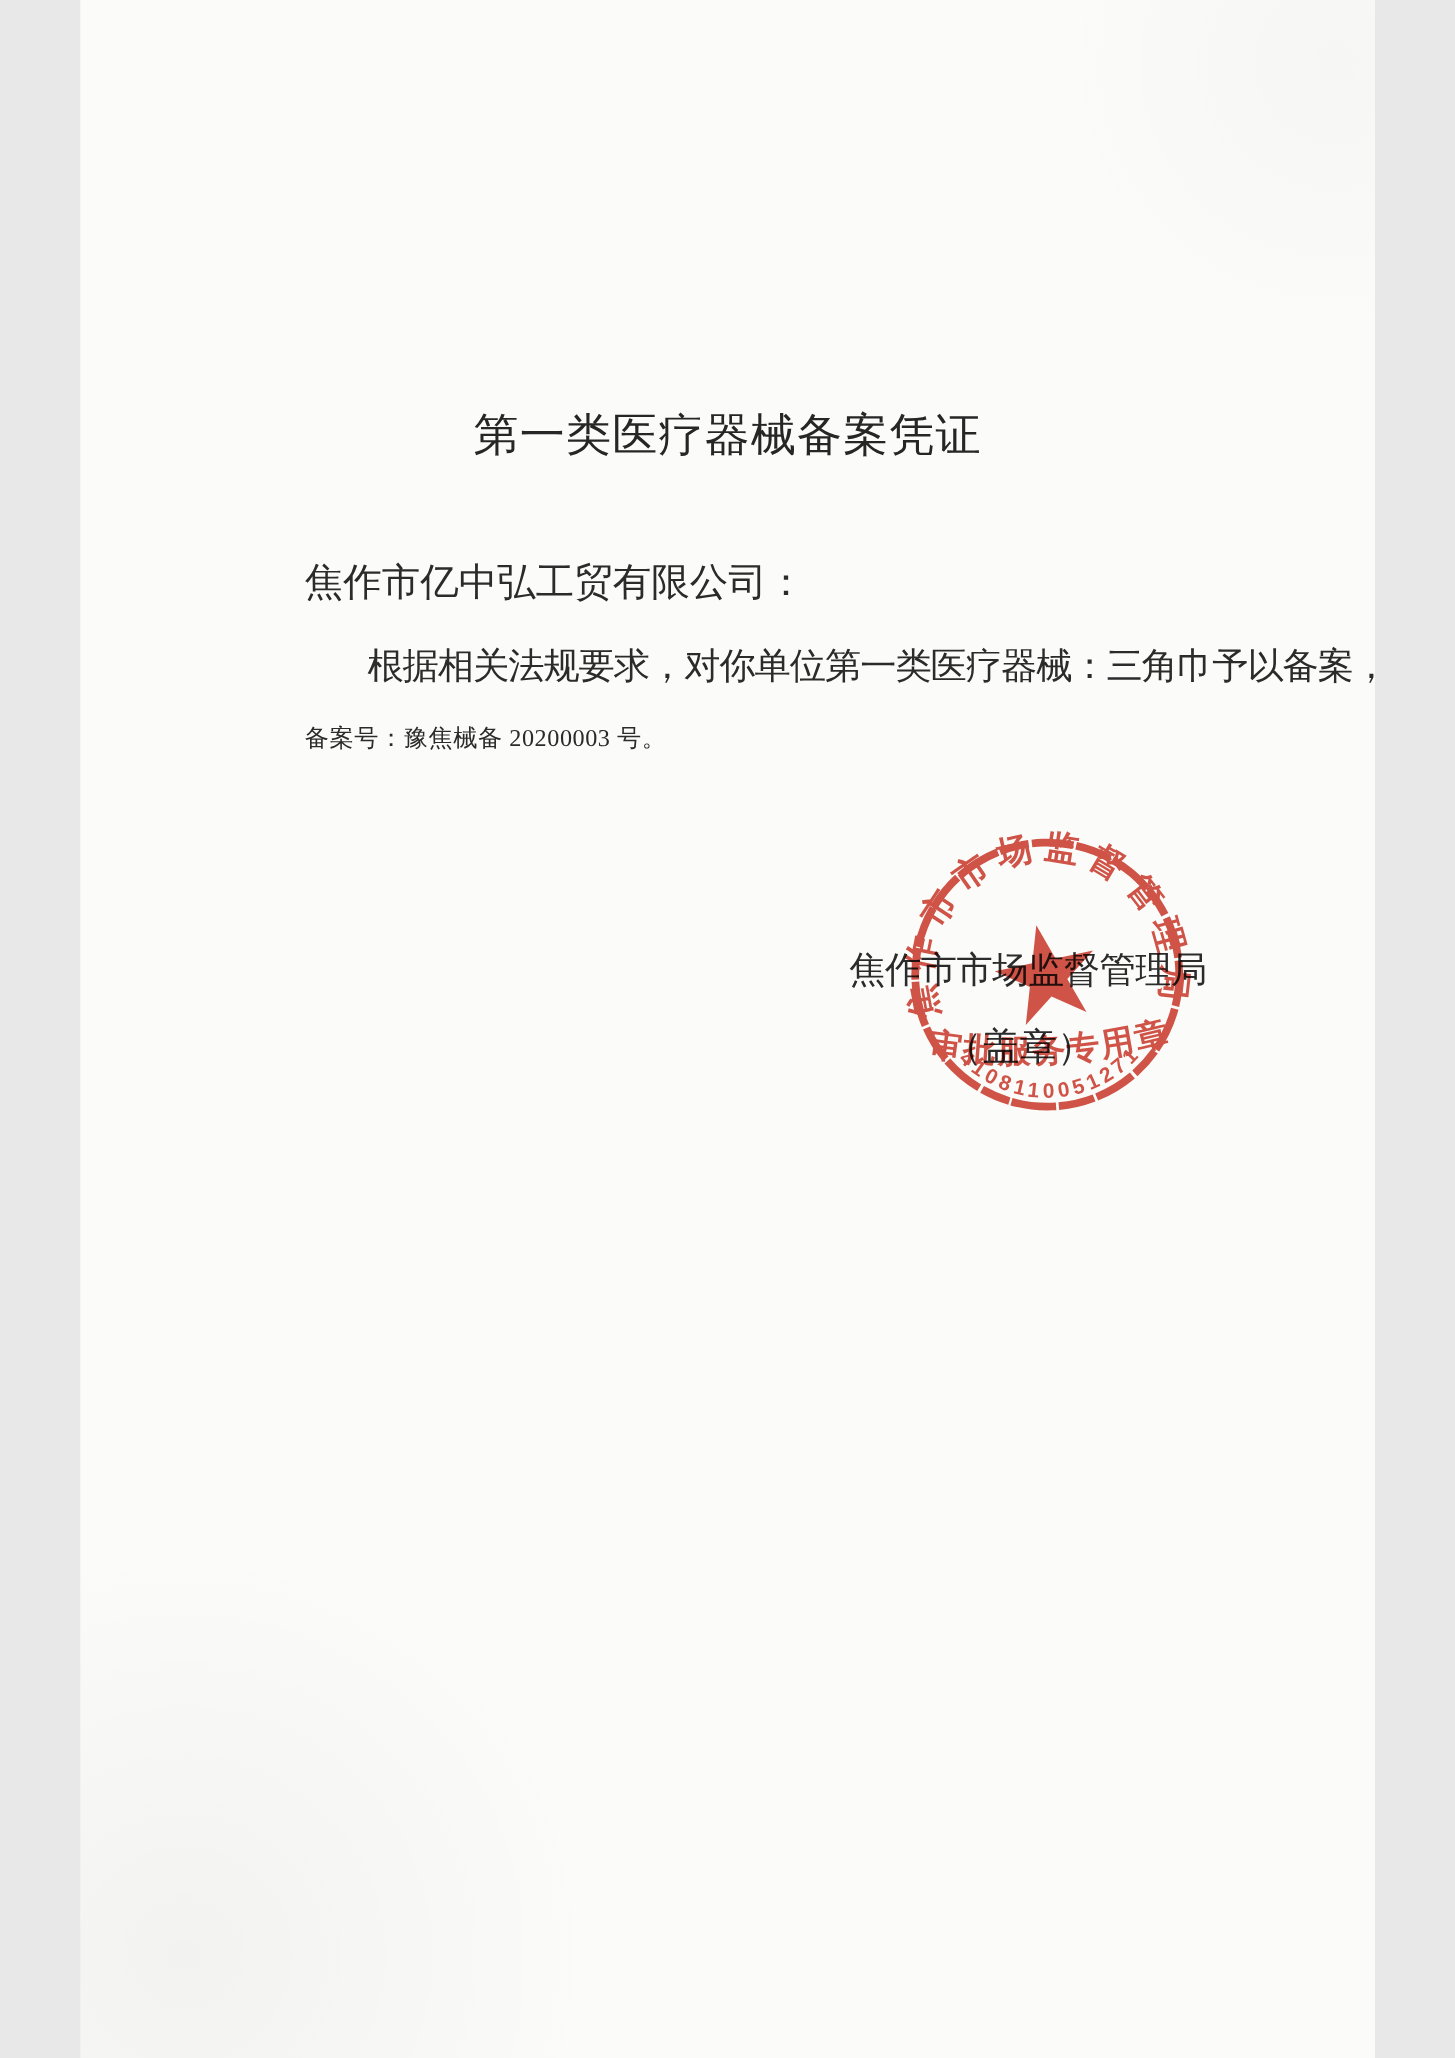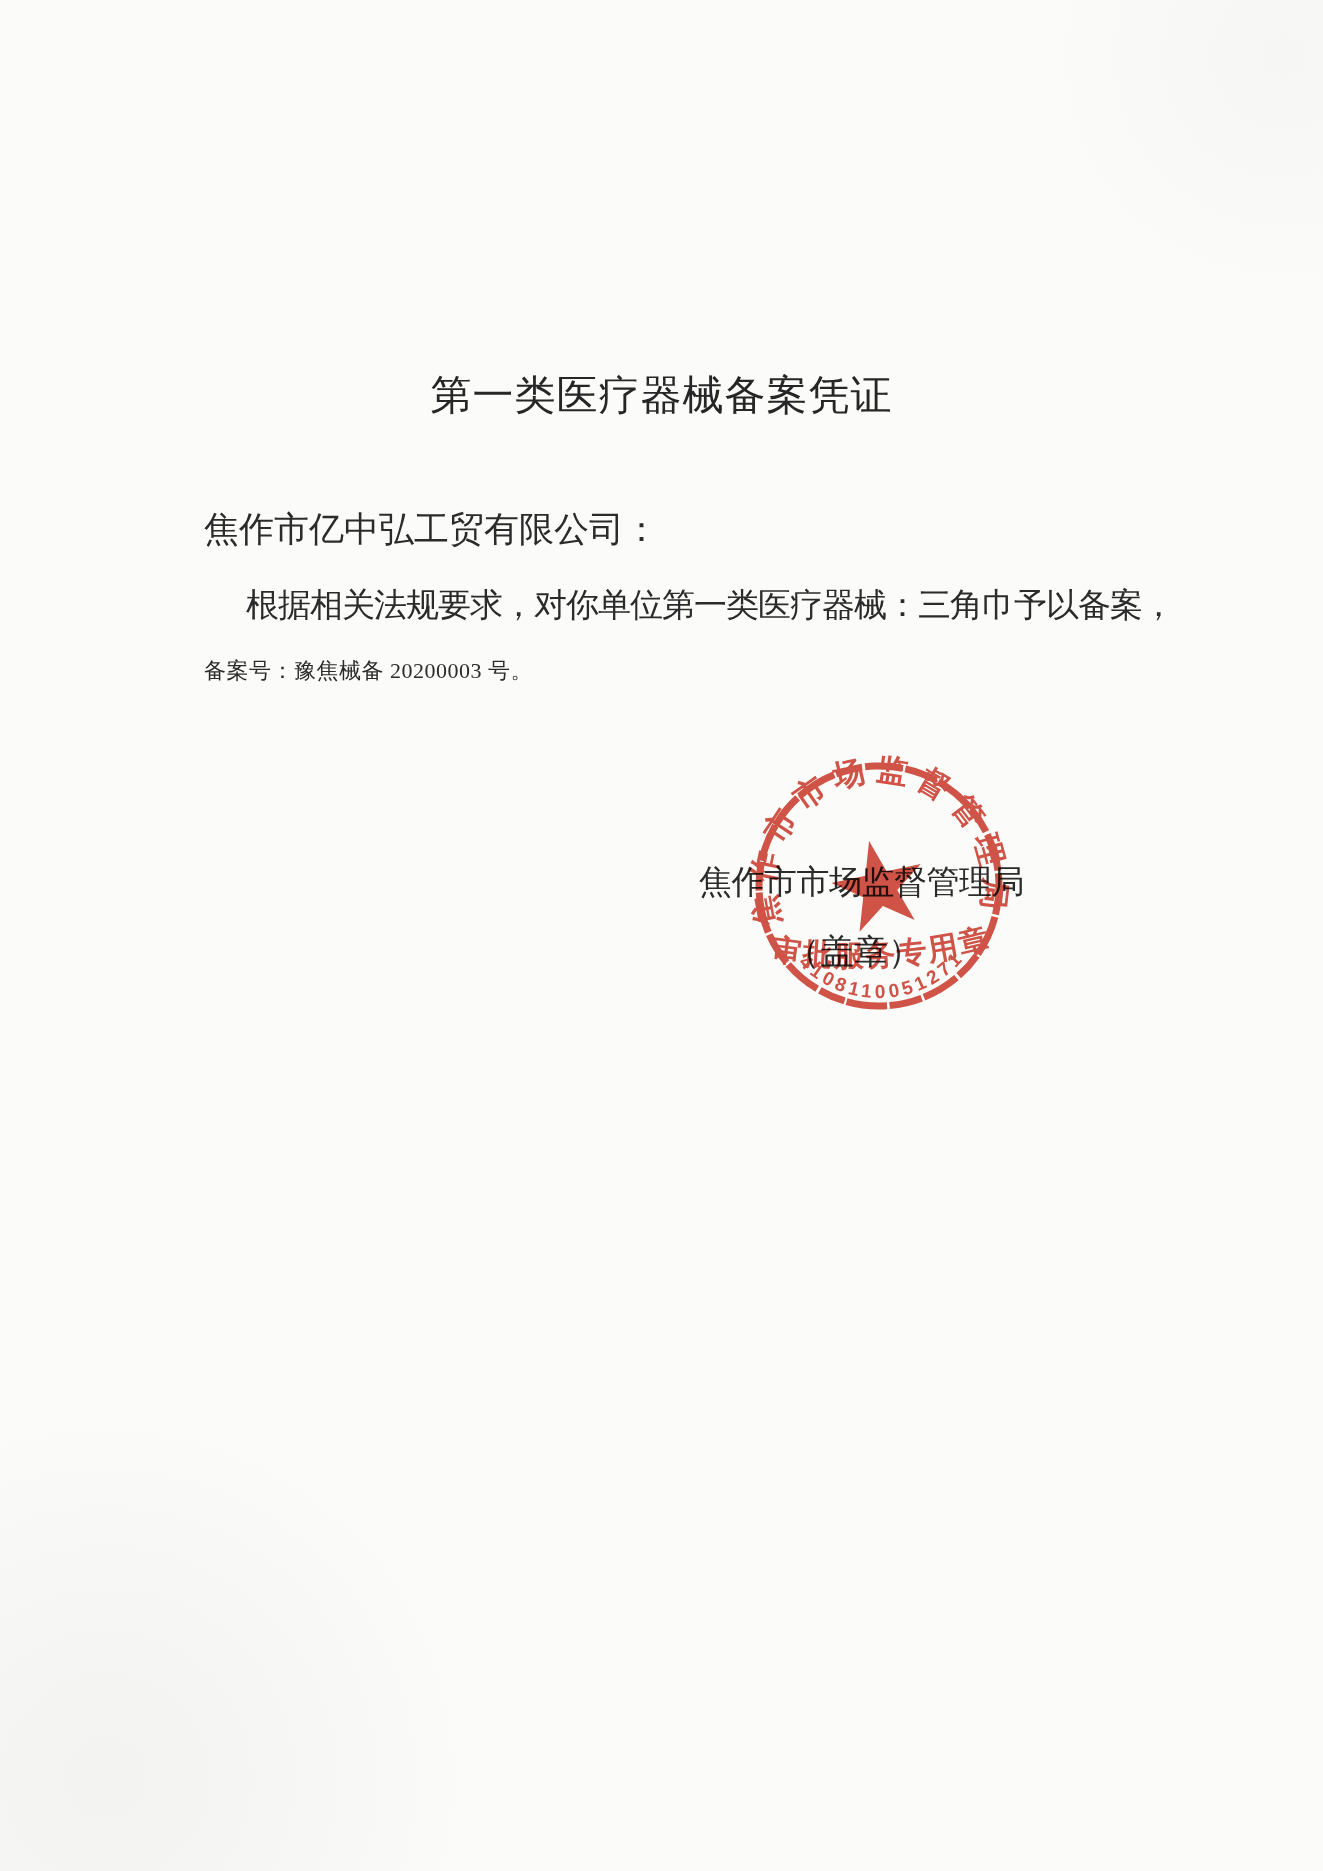--- a/index.html
+++ b/index.html
@@ -2,21 +2,21 @@
 <html><head>
 <meta charset="utf-8">
 <style>
   html, body {
     margin: 0;
     padding: 0;
     background: #e8e8e8;
   }
   .page {
     position: relative;
-    width: 1323px;
+    width: 1177px;
     height: 1871px;
     margin: 0 auto;
     background:
       radial-gradient(circle at 8% 95%, rgba(0,0,0,0.035), rgba(0,0,0,0) 18%),
       radial-gradient(circle at 97% 3%, rgba(0,0,0,0.02), rgba(0,0,0,0) 12%),
       #fbfbf9;
     overflow: hidden;
     font-family: "Liberation Serif", "DejaVu Serif", serif;
     color: #2e2e2e;
   }
@@ -35,21 +35,21 @@
     position: absolute;
     white-space: nowrap;
     color: #2b2b2b;
   }
   .addressee {
     left: 204px;
     top: 506px;
     font-size: 35px;
   }
   .body-line1 {
-    left: 246px;
+    left: 261px;
     top: 583px;
     font-size: 33px;
     letter-spacing: -1px;
   }
   .body-line2 {
     left: 204px;
     top: 656px;
     font-size: 22px;
     letter-spacing: 0.5px;
   }

